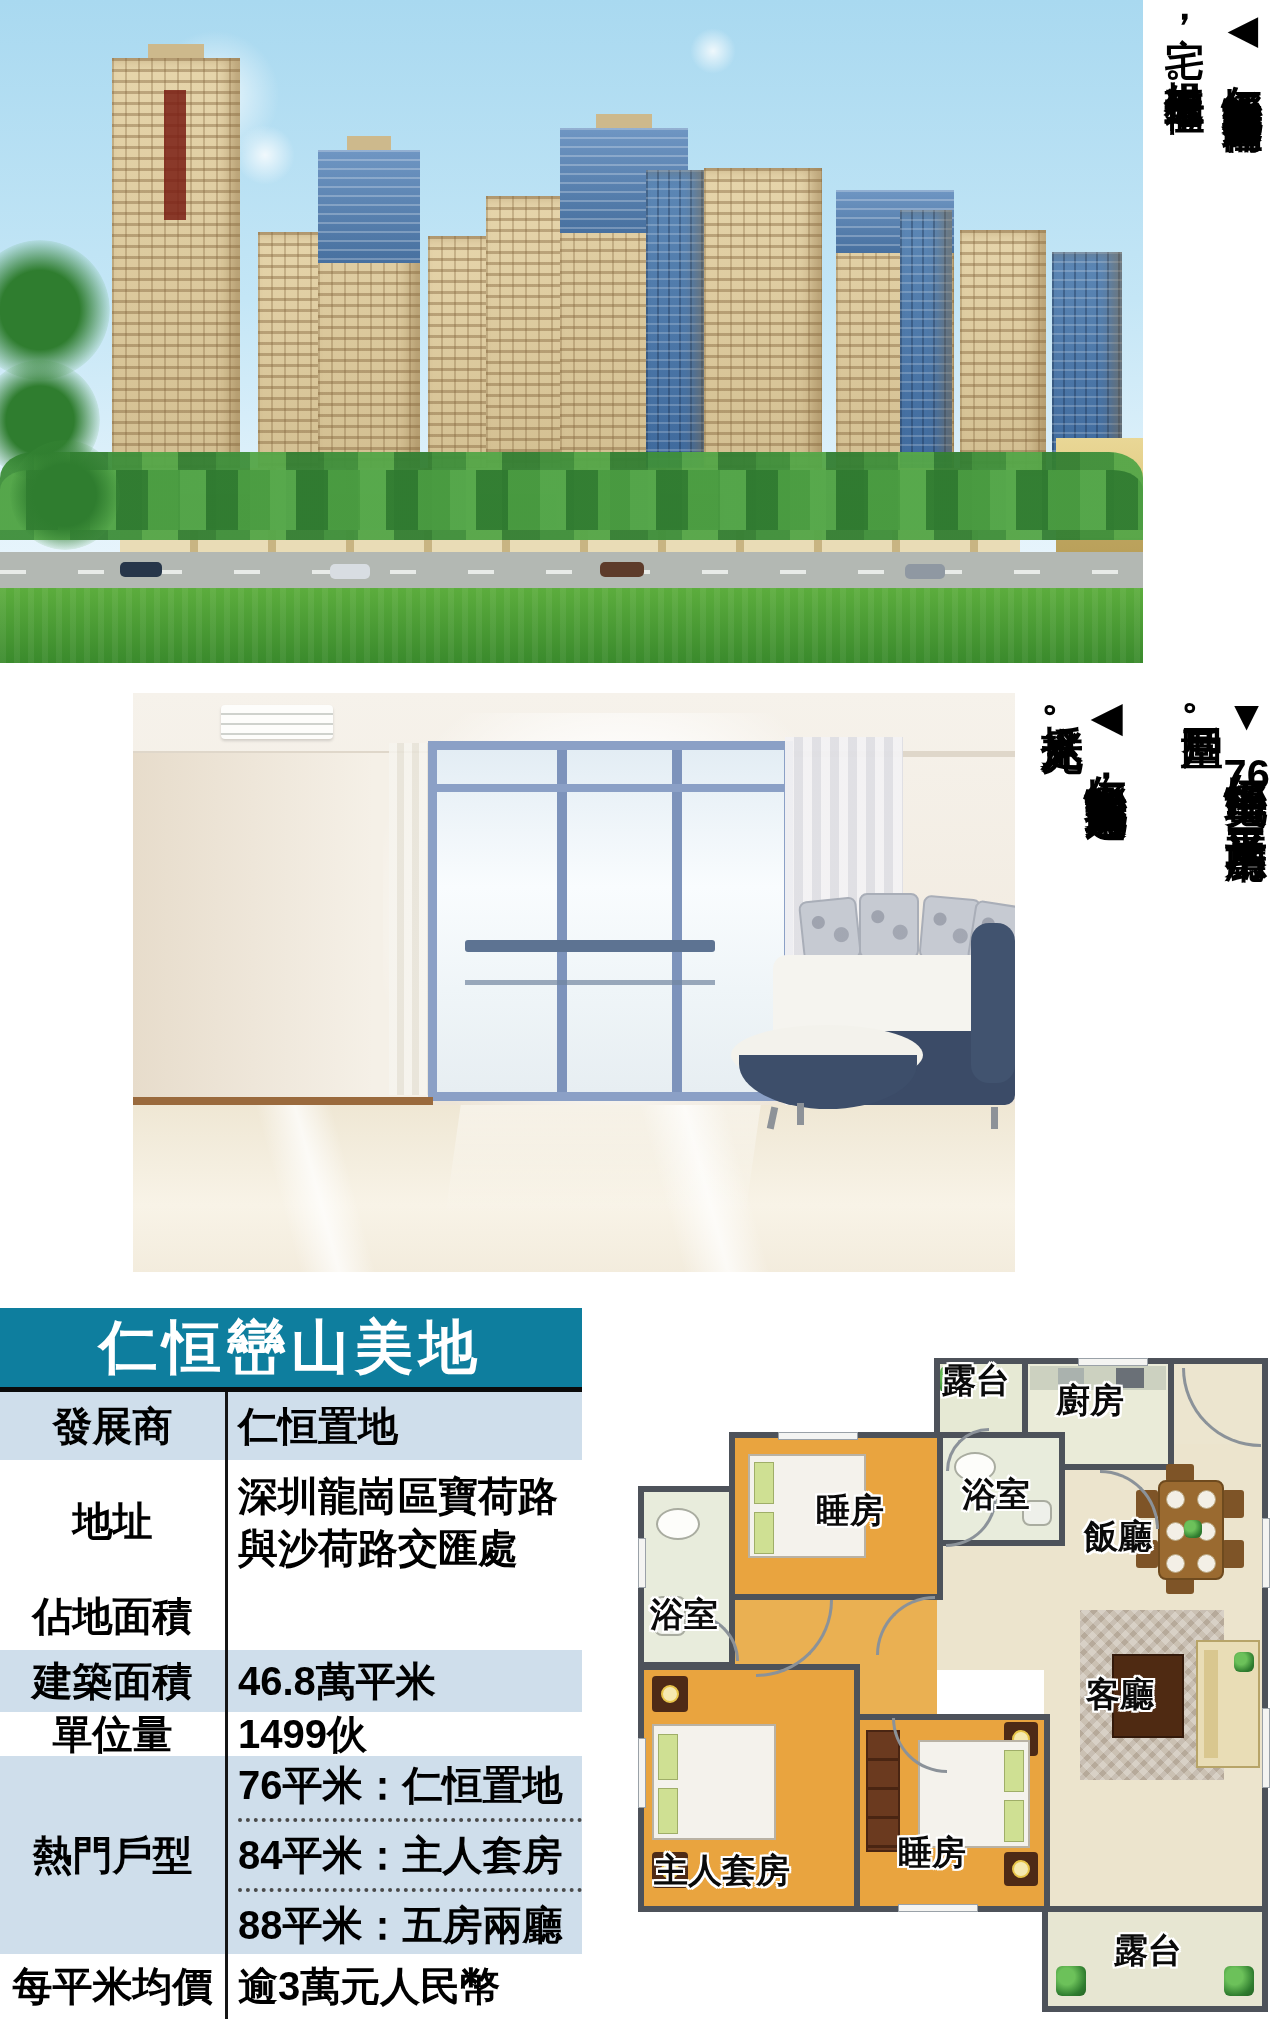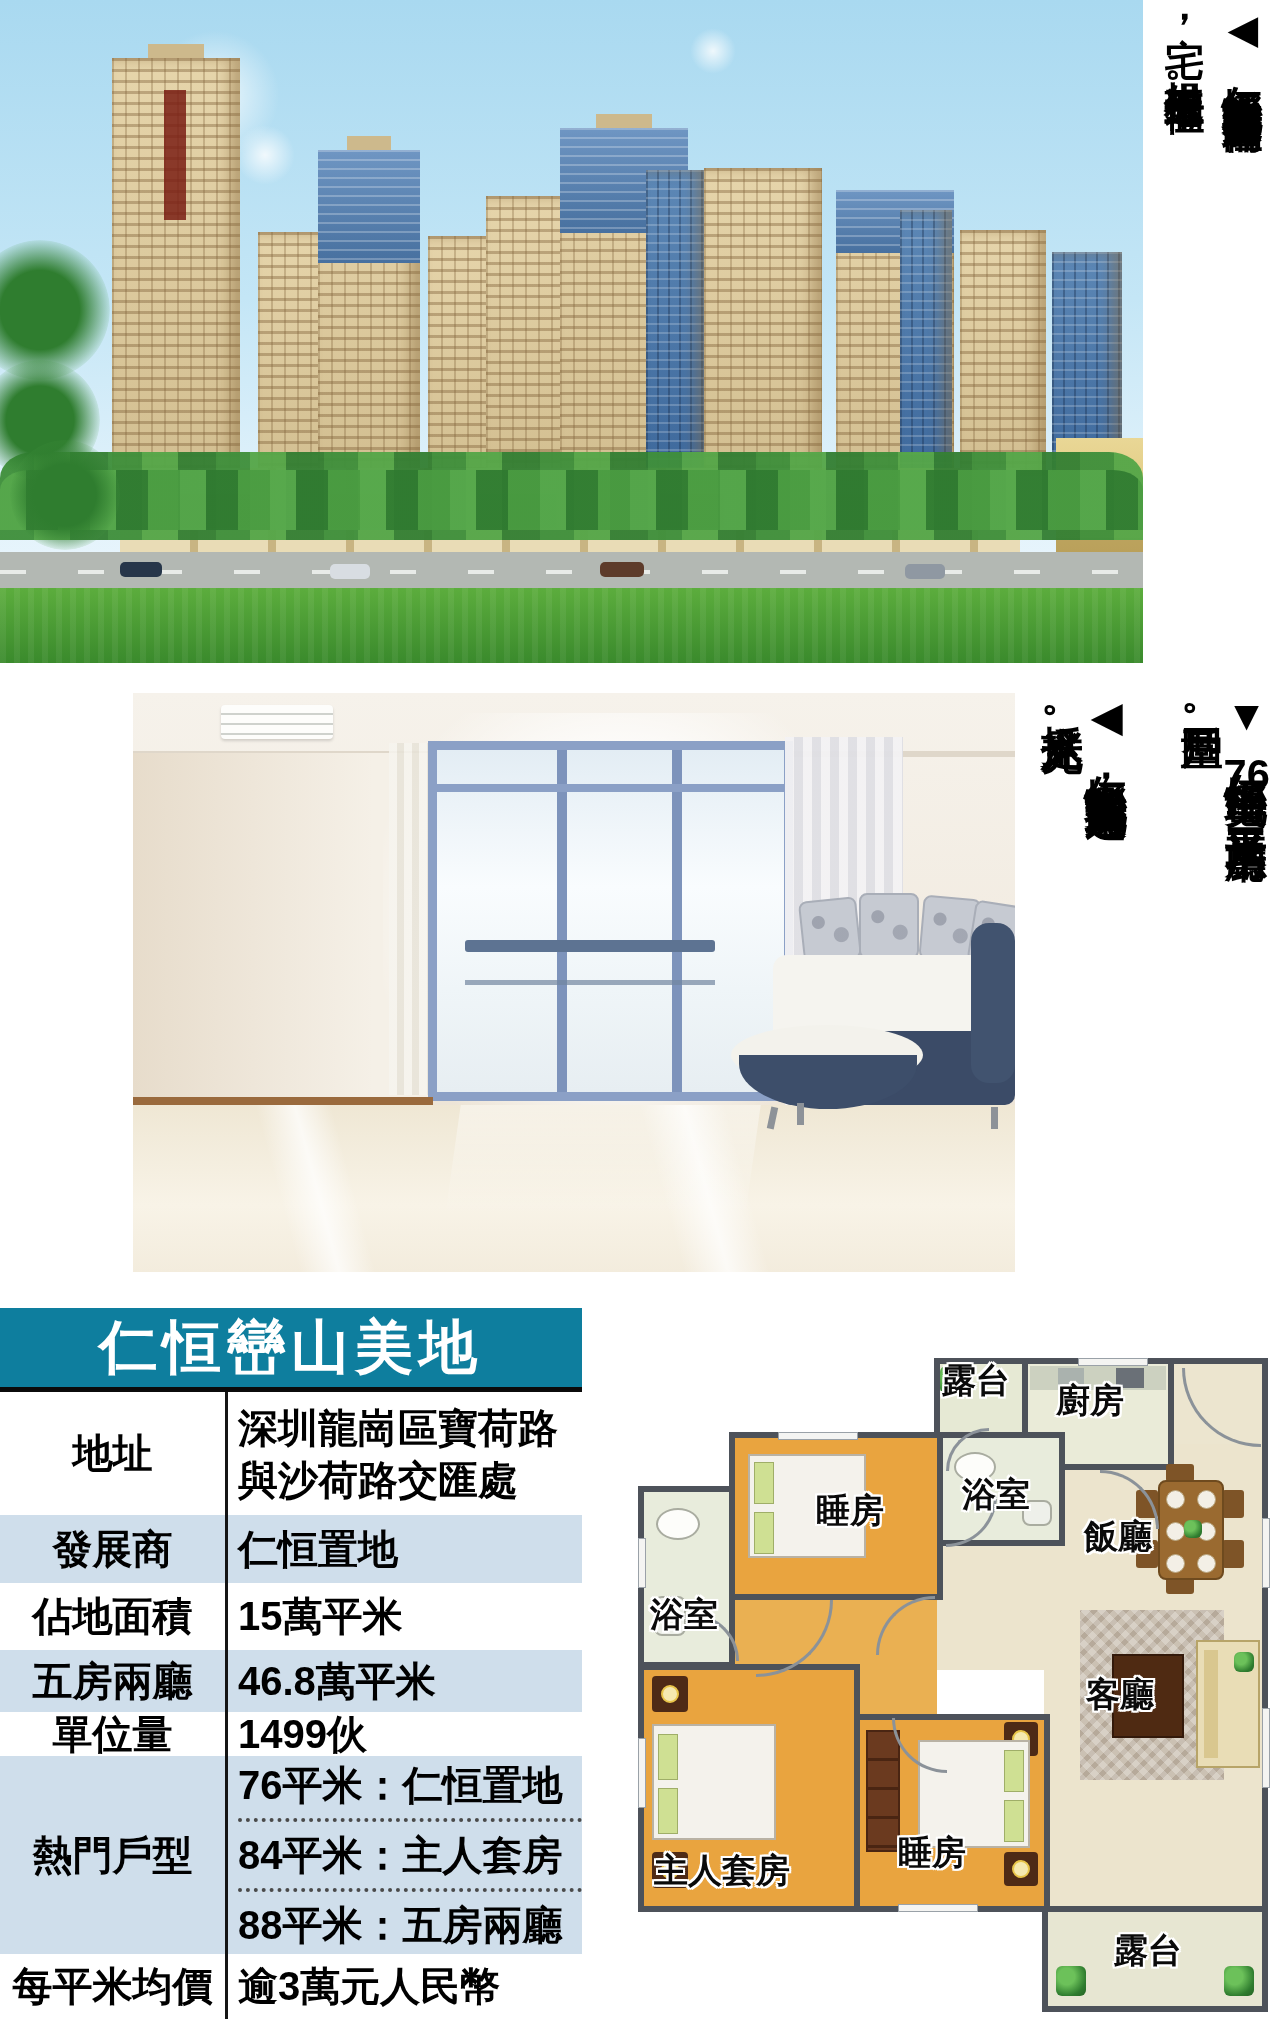--- a/index.html
+++ b/index.html
@@ -263,41 +263,38 @@
     <div class="lr-chaise-top"></div>
     <div class="lr-chaise-side"></div>
     <div class="lr-leg" style="left:664px;top:410px;"></div>
     <div class="lr-leg" style="left:858px;top:414px;"></div>
     <div class="lr-leg" style="left:636px;top:414px;transform:rotate(12deg);"></div>
   </div>
 
   <div class="abs info-table">
     <div class="it-header">仁恒巒山美地</div>
     <div class="it-body">
+      <div class="it-row r-dev alt">
+        <div class="it-label">發展商</div>
+        <div class="it-value">
+            <div>仁恒置地</div>
+          </div>
+      </div>
       <div class="it-row r-addr">
         <div class="it-label">地址</div>
         <div class="it-value">
           <div class="addr-line">深圳龍崗區寶荷路</div>
           <div class="addr-line">與沙荷路交匯處</div>
         </div>
       </div>
-      <div class="it-row r-dev alt">
-        <div class="it-label">發展商</div>
-        <div class="it-value">
-            <div>仁恒置地</div>
-          </div>
-      </div>
       <div class="it-row r-site">
         <div class="it-label">佔地面積</div>
-        <div class="it-value">
-            <div>15萬平米</div>
-          </div>
       </div>
       <div class="it-row r-gfa alt">
-        <div class="it-label">五房兩廳</div>
+        <div class="it-label">建築面積</div>
         <div class="it-value">
             <div>46.8萬平米</div>
           </div>
       </div>
       <div class="it-row r-units">
         <div class="it-label">單位量</div>
         <div class="it-value">
             <div>1499伙</div>
           </div>
       </div>

